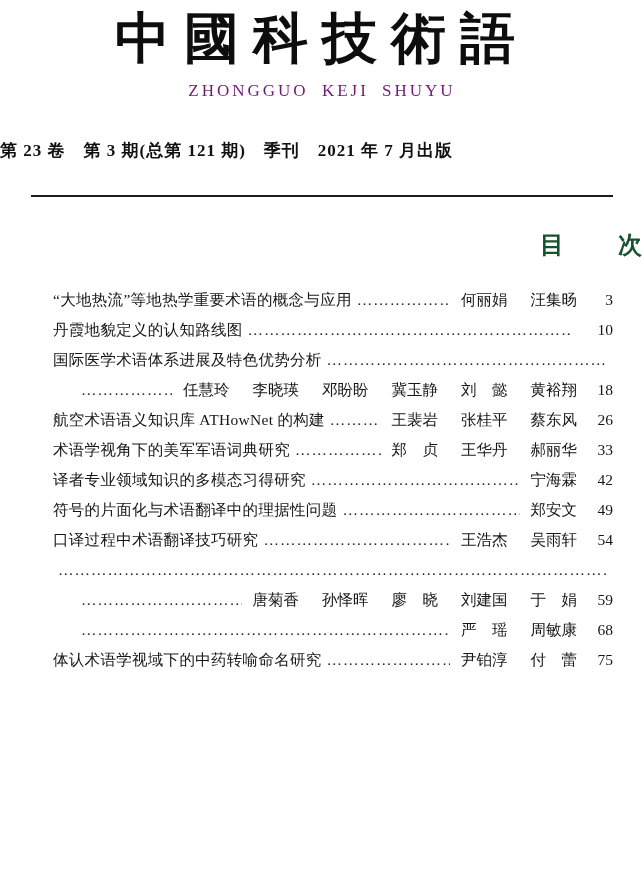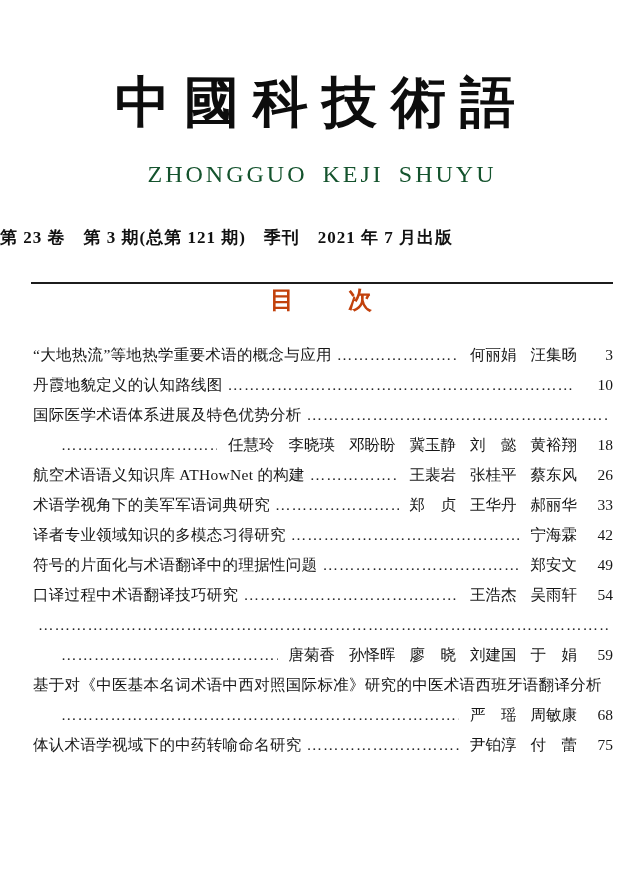--- a/index.html
+++ b/index.html
@@ -14,70 +14,71 @@
     overflow: hidden;
     font-family: "Liberation Serif", "DejaVu Serif", serif;
     color: #141414;
   }
   .page {
     width: 644px;
     height: 895px;
     background: #ffffff;
   }
   .masthead {
-    padding-top: 64px;
     text-align: center;
   }
   .title-cn {
     font-size: 55px;
     font-weight: 900;
     letter-spacing: 14px;
     line-height: 1.4;
     color: #0d0d0d;
     white-space: nowrap;
   }
   .title-pinyin {
-    margin-top: 20px;
-    font-size: 24px;
+    margin-top: 4px;
+    font-size: 17px;
     letter-spacing: 3px;
     word-spacing: 6px;
-    color: #14532d;
+    color: #701a75;
   }
   .issue-line {
     margin-top: 38px;
     text-align: left;
     font-size: 17px;
     font-weight: bold;
     letter-spacing: 1px;
     color: #111;
   }
   .divider {
     margin: 33px 31px 0 31px;
     border: none;
     border-top: 2px solid #1c1c1c;
     height: 0;
   }
   .toc-heading {
-    text-align: center;
+    margin-top: 32px;
+    text-align: right;
     font-size: 24px;
     font-weight: bold;
     letter-spacing: 2px;
-    color: #c2410c;
+    color: #14532d;
   }
   .toc-list {
     margin: 24px 31px 0 33px;
   }
   .toc-line {
     display: flex;
     align-items: baseline;
     font-size: 15.5px;
     line-height: 30px;
     height: 30px;
     white-space: nowrap;
     color: #161616;
+    margin-left: 20px;
   }
   .toc-line.cont {
     padding-left: 23px;
   }
   .toc-title {
     flex: 0 0 auto;
     letter-spacing: 0.3px;
   }
   .dots {
     flex: 1 1 0;
@@ -87,21 +88,21 @@
     margin: 0 5px;
     color: #222;
   }
   .dots::after {
     content: "…………………………………………………………………………………………………………………………………………";
     letter-spacing: 1px;
   }
   .authors {
     flex: 0 0 auto;
     display: flex;
-    gap: 14px;
+    gap: 23px;
     margin-left: 6px;
     justify-content: space-between;
   }
   .page-num {
     flex: 0 0 auto;
     min-width: 22px;
     margin-left: 14px;
     text-align: right;
     font-size: 15.5px;
   }
@@ -204,24 +205,20 @@
         <span class="dots"></span>
         <span class="authors">
           <span class="author">唐菊香</span>
           <span class="author">孙怿晖</span>
           <span class="author">廖　晓</span>
           <span class="author">刘建国</span>
           <span class="author">于　娟</span>
         </span>
         <span class="page-num">59</span>
       </div>
-      <div class="toc-line">
-        <span class="toc-title">基于对《中医基本名词术语中西对照国际标准》研究的中医术语西班牙语翻译分析</span>
-        <span class="dots"></span>
-      </div>
       <div class="toc-line cont">
         <span class="dots"></span>
         <span class="authors">
           <span class="author">严　瑶</span>
           <span class="author">周敏康</span>
         </span>
         <span class="page-num">68</span>
       </div>
       <div class="toc-line">
         <span class="toc-title">体认术语学视域下的中药转喻命名研究</span>

